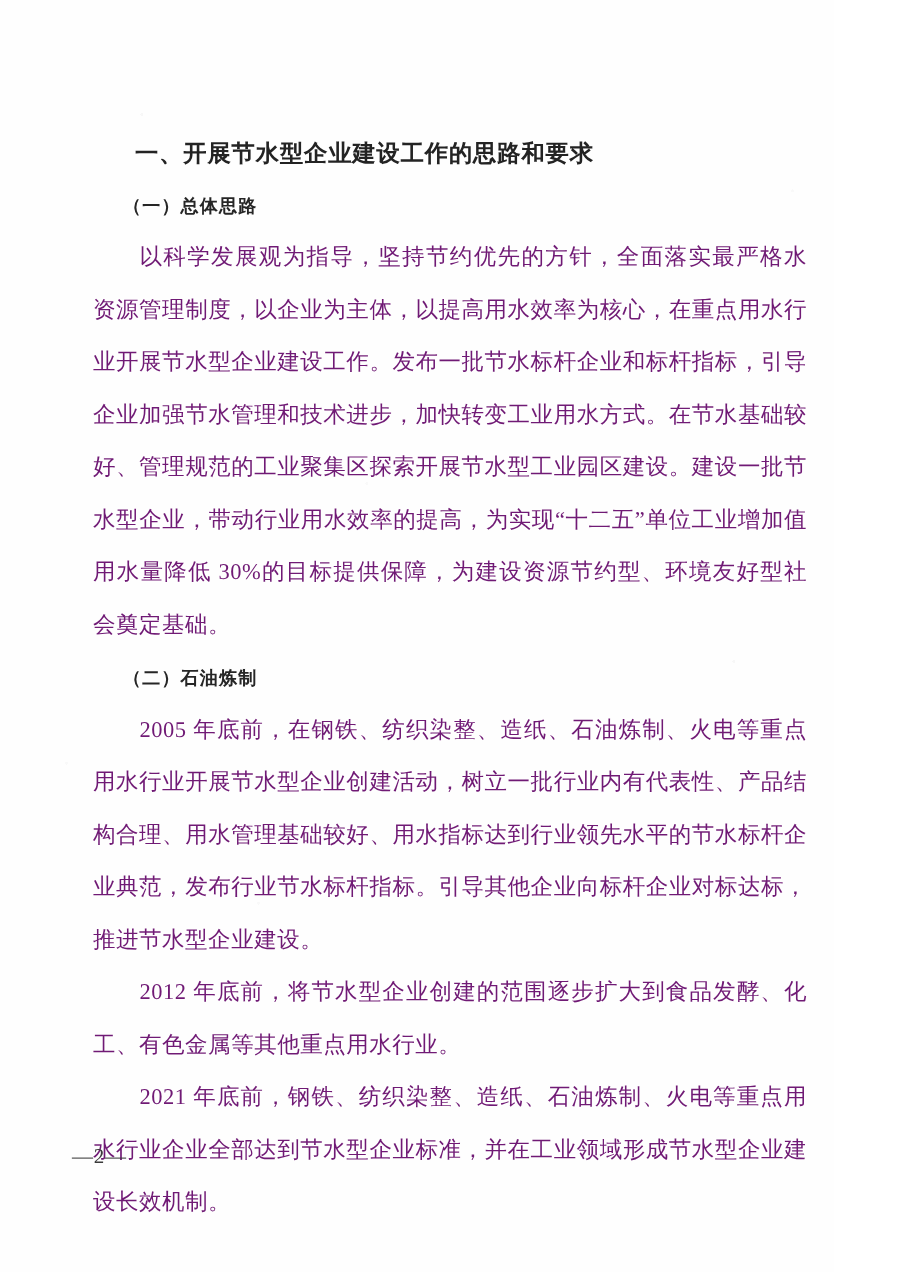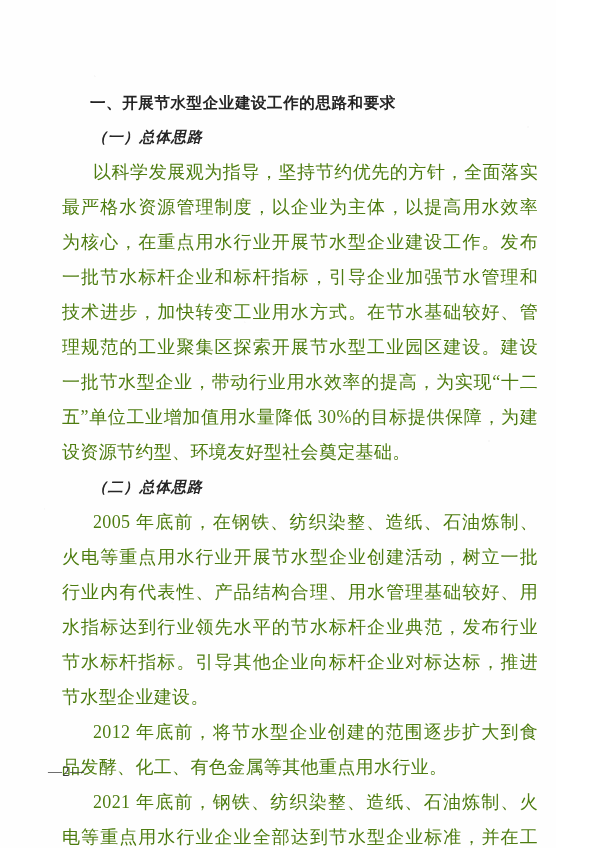--- a/index.html
+++ b/index.html
@@ -44,37 +44,36 @@
     font-size: 15.5px;
     letter-spacing: 0.6px;
     line-height: 34px;
     margin: 0 0 0 28px;
     color: #232323;
     white-space: nowrap;
   }
   .h2 {
     font-family: "Liberation Serif", "DejaVu Serif", serif;
     font-weight: bold;
-    font-size: 15px;
+    font-size: 12px;
     letter-spacing: 0.8px;
     line-height: 35px;
-    margin: 0 0 0 30px;
+    margin: 0 0 0 20px;
     color: #262626;
     white-space: nowrap;
-    font-style: italic;
   }
   .para {
-    font-size: 18px;
+    font-size: 15px;
     line-height: 35px;
     letter-spacing: 0.35px;
     margin: 0;
     text-align: justify;
     text-align-last: left;
     text-indent: 31px;
-    color: #4d7c0f;
+    color: #701a75;
   }
   .pageno {
     position: absolute;
     left: 48px;
     top: 764px;
     font-size: 14px;
     letter-spacing: 0.5px;
     color: #3a3a3a;
     font-family: "Liberation Serif", "DejaVu Serif", serif;
   }
@@ -85,21 +84,21 @@
 <div class="page">
   <div class="paper-noise"></div>
 
   <div class="content">
     <h1 class="h1">一、开展节水型企业建设工作的思路和要求</h1>
 
     <h2 class="h2">（一）总体思路</h2>
 
     <p class="para">以科学发展观为指导，坚持节约优先的方针，全面落实最严格水资源管理制度，以企业为主体，以提高用水效率为核心，在重点用水行业开展节水型企业建设工作。发布一批节水标杆企业和标杆指标，引导企业加强节水管理和技术进步，加快转变工业用水方式。在节水基础较好、管理规范的工业聚集区探索开展节水型工业园区建设。建设一批节水型企业，带动行业用水效率的提高，为实现“十二五”单位工业增加值用水量降低 30%的目标提供保障，为建设资源节约型、环境友好型社会奠定基础。</p>
 
-    <h2 class="h2">（二）总体思路</h2>
+    <h2 class="h2">（二）石油炼制</h2>
 
     <p class="para">2005 年底前，在钢铁、纺织染整、造纸、石油炼制、火电等重点用水行业开展节水型企业创建活动，树立一批行业内有代表性、产品结构合理、用水管理基础较好、用水指标达到行业领先水平的节水标杆企业典范，发布行业节水标杆指标。引导其他企业向标杆企业对标达标，推进节水型企业建设。</p>
 
     <p class="para">2012 年底前，将节水型企业创建的范围逐步扩大到食品发酵、化工、有色金属等其他重点用水行业。</p>
 
     <p class="para">2021 年底前，钢铁、纺织染整、造纸、石油炼制、火电等重点用水行业企业全部达到节水型企业标准，并在工业领域形成节水型企业建设长效机制。</p>
   </div>
 
   <div class="pageno">—2—</div>
 </div>

